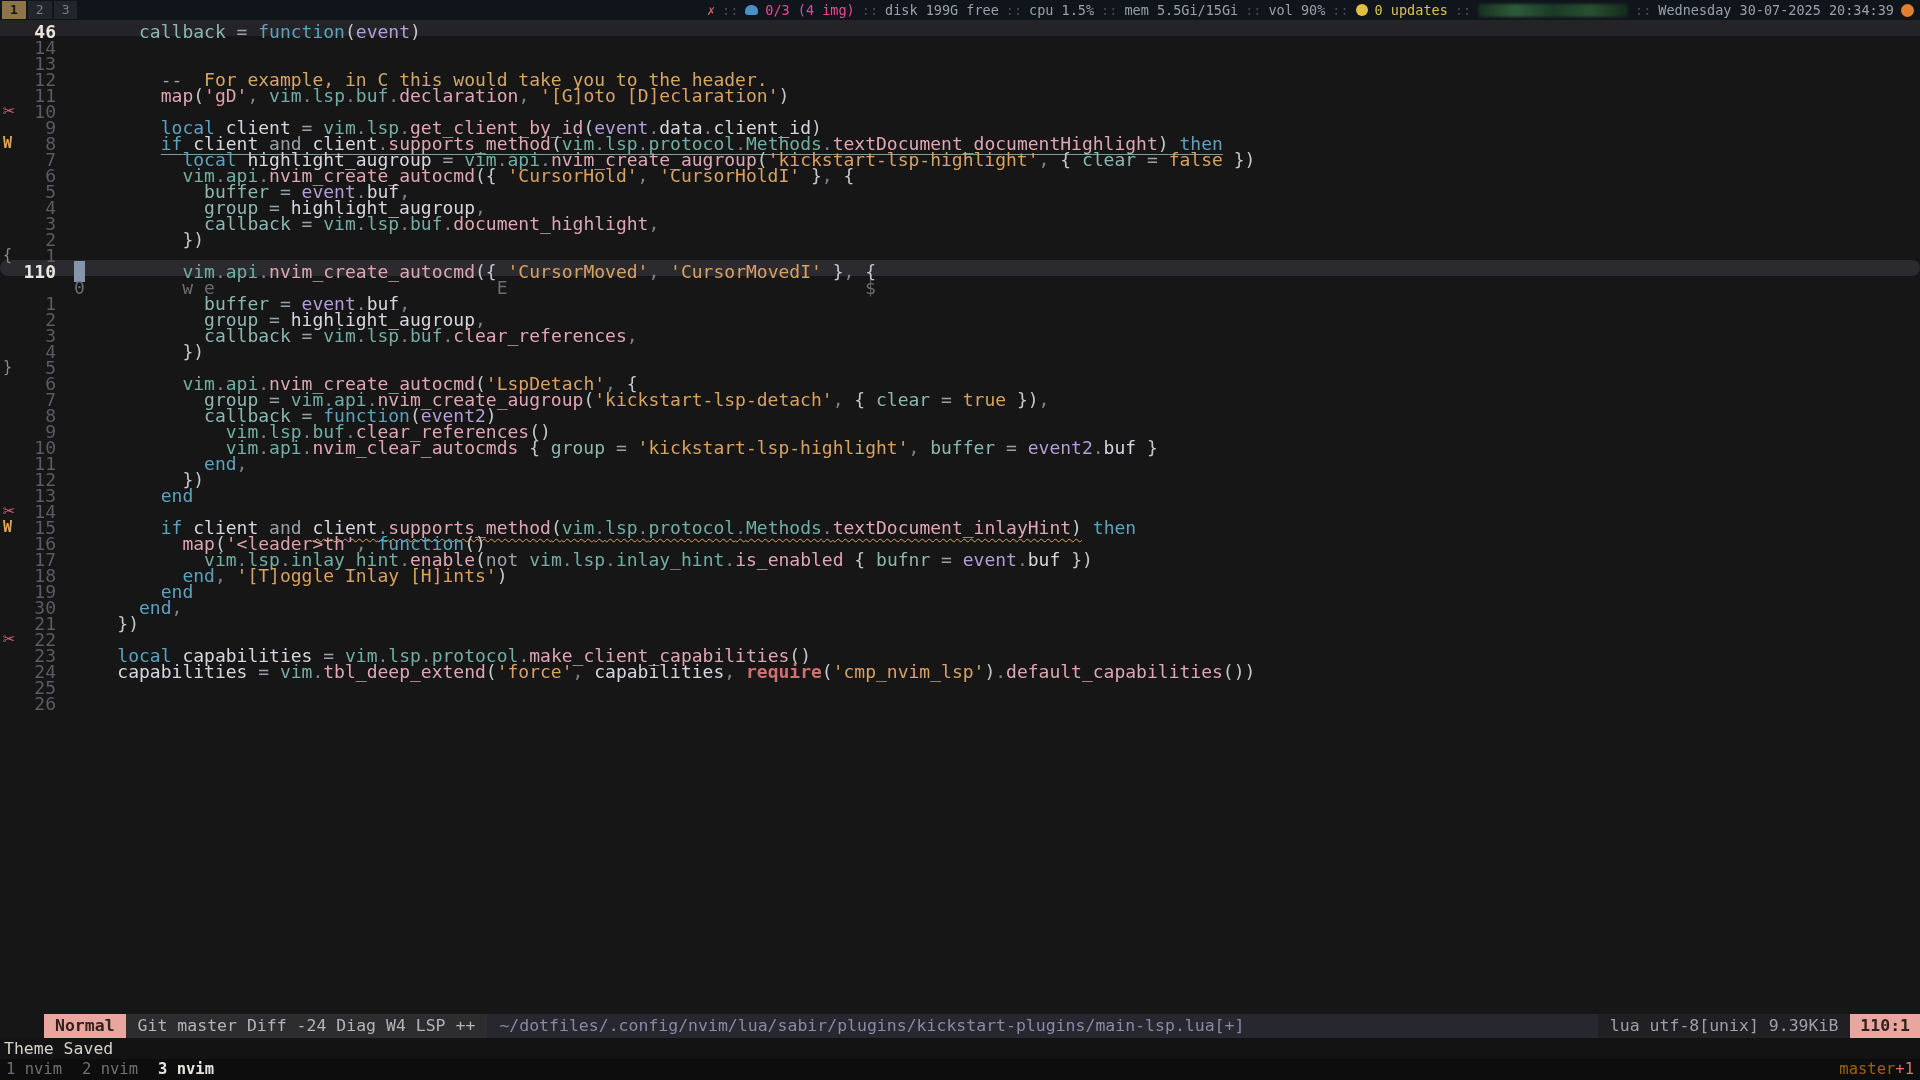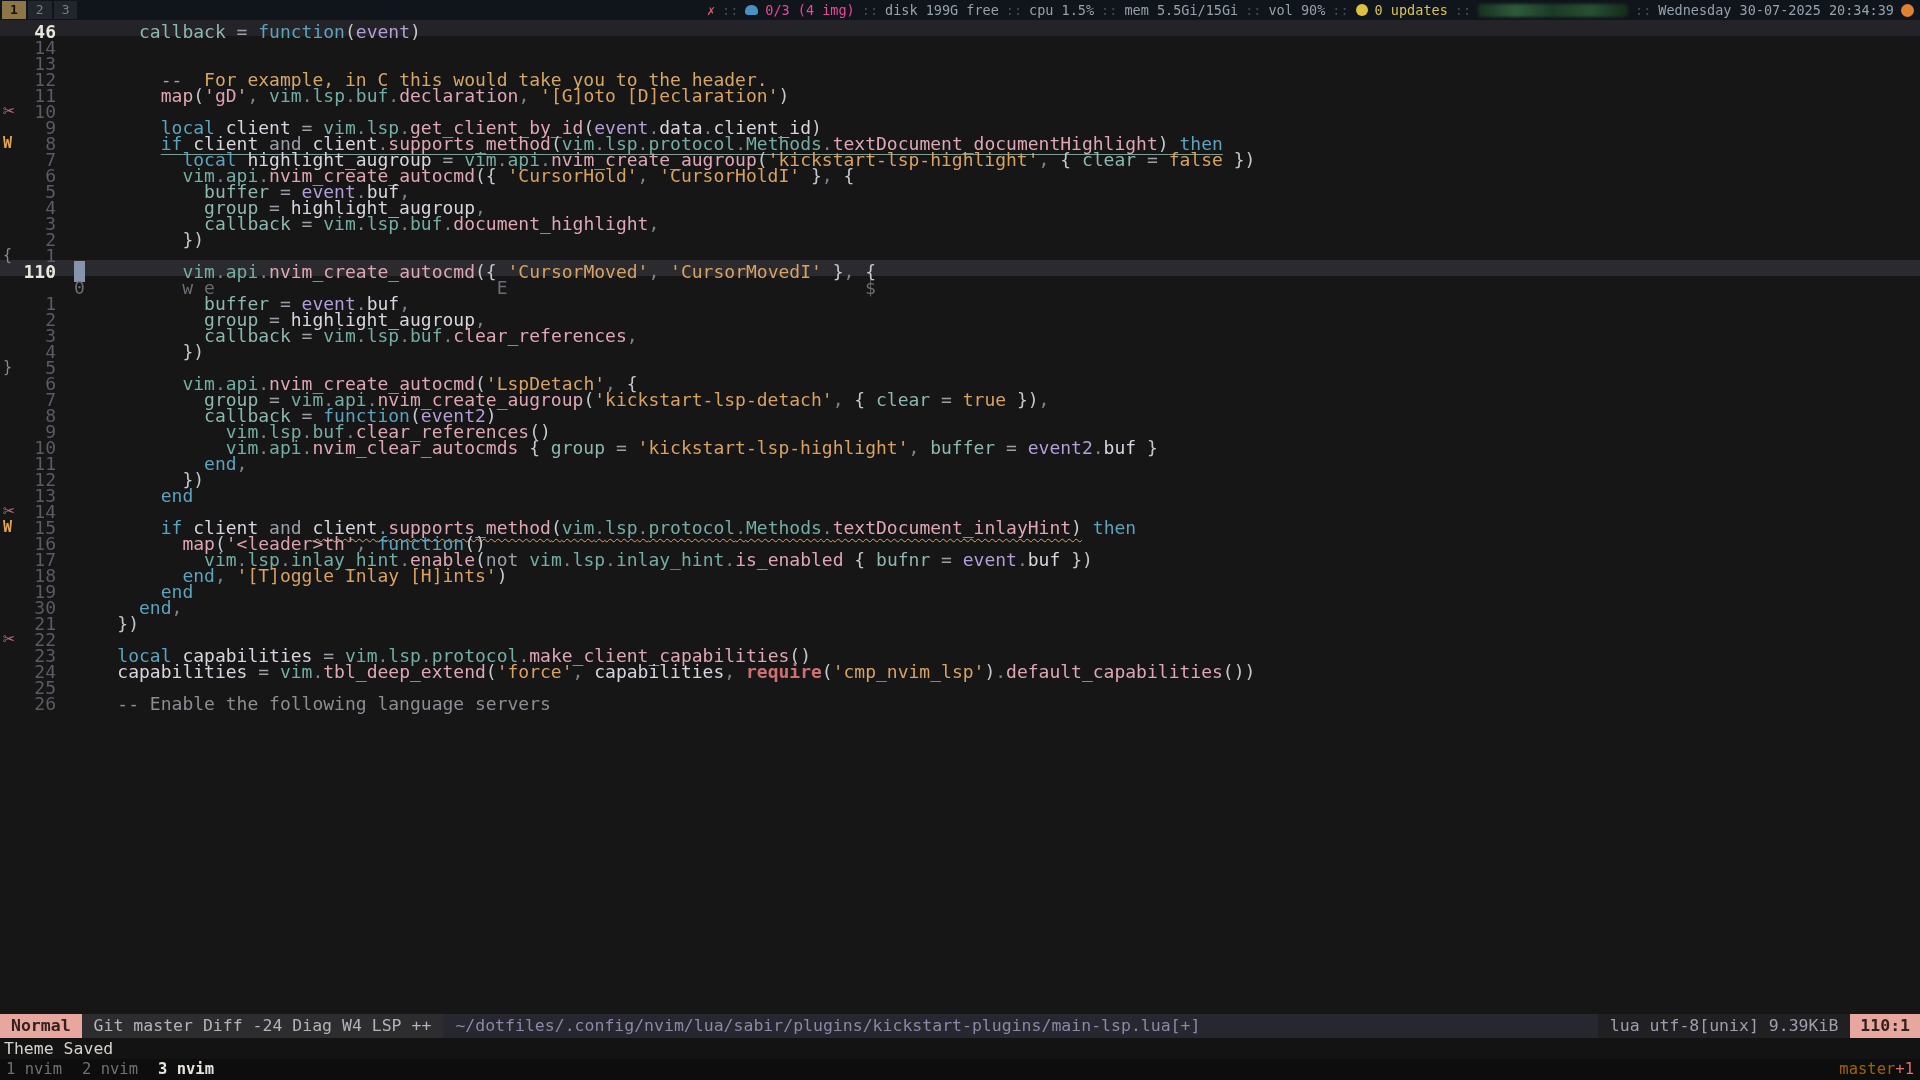--- a/index.html
+++ b/index.html
@@ -23,21 +23,21 @@
   .whale { width:13px; height:10px; background:#4a90c2; border-radius:6px 6px 3px 3px; display:inline-block; }
   .updot { width:12px; height:12px; background:#e0c040; }
   .enddot { width:13px; height:13px; background:#e08030; }
   .redacted { display:inline-block; width:150px; height:13px; border-radius:3px;
     background:linear-gradient(90deg,#17301f,#2e5c3a,#1b3a26,#275031,#142a1b); filter:blur(1.5px); }
 
   
   .editor { height:994px; overflow:hidden; font-size:18px; }
   .row { display:flex; height:16px; line-height:23px; white-space:pre; }
   .row.ctx { background:#242428; }
-  .row.cursorline { background:#2b2b2f; }
+  .row.cursorline { background:#2b2b2f;border-radius:11px; }
   .sign { width:22px; flex:0 0 22px; text-align:left; padding-left:3px; font-size:15px; }
   .sign.scis { color:#bf6671; font-family:"DejaVu Sans",sans-serif; }
   .sign.warnsign { color:#e0a458; font-weight:bold; }
   .sign.brace { color:#8a8a90; }
   .num { width:34px; flex:0 0 34px; text-align:right; color:#5d5a64; }
   .num.abs { color:#eae6de; font-weight:bold; }
   .lt { padding-left:18px; }
 
   
   .lt span { font-style:normal; }
@@ -58,21 +58,21 @@
   .b  { color:#d8a263; }
   .req{ color:#cf6f70; font-weight:bold; }
   .hint { color:#6b6b72; font-style:italic; }
   .cur { background:#8595ab; color:transparent; }
   .warnbadge { background:#eeb268; color:#221a10; font-weight:bold; font-style:normal; padding:0 6px; }
   .ul { text-decoration:underline; text-decoration-color:#7f9d97; text-underline-offset:4px; text-decoration-thickness:1px; }
   .wv { text-decoration:underline wavy #d9a45f; text-underline-offset:4px; text-decoration-thickness:1px; text-decoration-skip-ink:none; }
 
   
   .statusline { height:24px; display:flex; align-items:stretch; font-size:16.5px;
-    line-height:24px; white-space:pre; background:#ef4444; }
+    line-height:24px; white-space:pre; background:#ef4444;margin-left:44px; }
   .sl-mode { background:#e7a79e; color:#33211f; font-weight:bold; padding:0 11px; }
   .sl-git  { background:#2d2d30; color:#b4b2ba; padding:0 12px; }
   .sl-path { background:#27272f; color:#8d87a8; padding:0 12px; flex:1; overflow:hidden; }
   .sl-info { background:#202023; color:#a29caf; padding:0 12px; }
   .sl-pos  { background:#e7a79e; color:#33211f; font-weight:bold; padding:0 10px; }
 
   
   .msgline { height:21px; line-height:21px; background:#131313; color:#d6d2cb;
     font-size:16.5px; padding-left:4px; }
   .tmuxbar { height:21px; line-height:21px; background:#0d0d0d; display:flex;
@@ -153,21 +153,21 @@
     <div class="row"><span class="sign"></span><span class="num">16</span><span class="lt"><span class="t">          </span><span class="f">map</span><span class="pn">(</span><span class="ss">'&lt;leader&gt;th'</span><span class="d">, </span><span class="k">function</span><span class="pn">()</span></span></div>
     <div class="row"><span class="sign"></span><span class="num">17</span><span class="lt"><span class="t">            </span><span class="m">vim</span><span class="d">.</span><span class="m">lsp</span><span class="d">.</span><span class="m">inlay_hint</span><span class="d">.</span><span class="f">enable</span><span class="pn">(</span><span class="o">not </span><span class="m">vim</span><span class="d">.</span><span class="m">lsp</span><span class="d">.</span><span class="m">inlay_hint</span><span class="d">.</span><span class="f">is_enabled</span><span class="pn"> { </span><span class="fl">bufnr</span><span class="o"> = </span><span class="p">event</span><span class="d">.</span><span class="v">buf</span><span class="pn"> }</span><span class="pn">)</span></span></div>
     <div class="row"><span class="sign"></span><span class="num">18</span><span class="lt"><span class="t">          </span><span class="k">end</span><span class="d">, </span><span class="s">'[T]oggle Inlay [H]ints'</span><span class="pn">)</span></span></div>
     <div class="row"><span class="sign"></span><span class="num">19</span><span class="lt"><span class="t">        </span><span class="k">end</span></span></div>
     <div class="row"><span class="sign"></span><span class="num">30</span><span class="lt"><span class="t">      </span><span class="k">end</span><span class="d">,</span></span></div>
     <div class="row"><span class="sign"></span><span class="num">21</span><span class="lt"><span class="t">    </span><span class="pn">})</span></span></div>
     <div class="row"><span class="sign scis">✂</span><span class="num">22</span><span class="lt"></span></div>
     <div class="row"><span class="sign"></span><span class="num">23</span><span class="lt"><span class="t">    </span><span class="k">local</span><span class="v"> capabilities</span><span class="o"> = </span><span class="m">vim</span><span class="d">.</span><span class="m">lsp</span><span class="d">.</span><span class="m">protocol</span><span class="d">.</span><span class="f">make_client_capabilities</span><span class="pn">()</span></span></div>
     <div class="row"><span class="sign"></span><span class="num">24</span><span class="lt"><span class="t">    </span><span class="v">capabilities</span><span class="o"> = </span><span class="m">vim</span><span class="d">.</span><span class="f">tbl_deep_extend</span><span class="pn">(</span><span class="s">'force'</span><span class="d">, </span><span class="v">capabilities</span><span class="d">, </span><span class="req">require</span><span class="pn">(</span><span class="s">'cmp_nvim_lsp'</span><span class="pn">)</span><span class="d">.</span><span class="f">default_capabilities</span><span class="pn">()</span><span class="pn">)</span></span></div>
     <div class="row"><span class="sign"></span><span class="num">25</span><span class="lt"></span></div>
-    <div class="row"><span class="sign"></span><span class="num">26</span><span class="lt"><span class="t">    </span><span class="cg">-- Enable the following language servers</span></span></div>
+    <div class="row"><span class="sign"></span><span class="num">26</span></div>
   </div>
 
 <div class="statusline">
   <span class="sl-mode">Normal</span>
   <span class="sl-git">Git master Diff -24 Diag W4 LSP ++</span>
   <span class="sl-path">~/dotfiles/.config/nvim/lua/sabir/plugins/kickstart-plugins/main-lsp.lua[+]</span>
   <span class="sl-info">lua utf-8[unix] 9.39KiB</span>
   <span class="sl-pos">110:1</span>
 </div>
 

